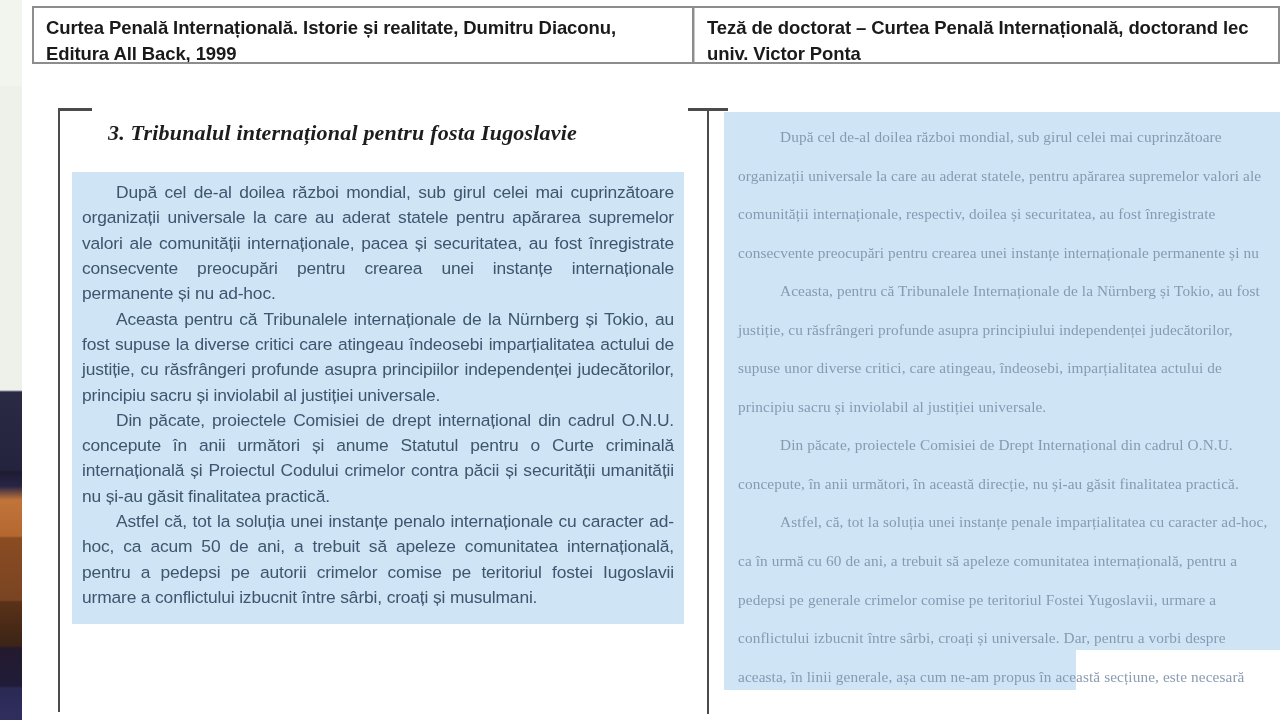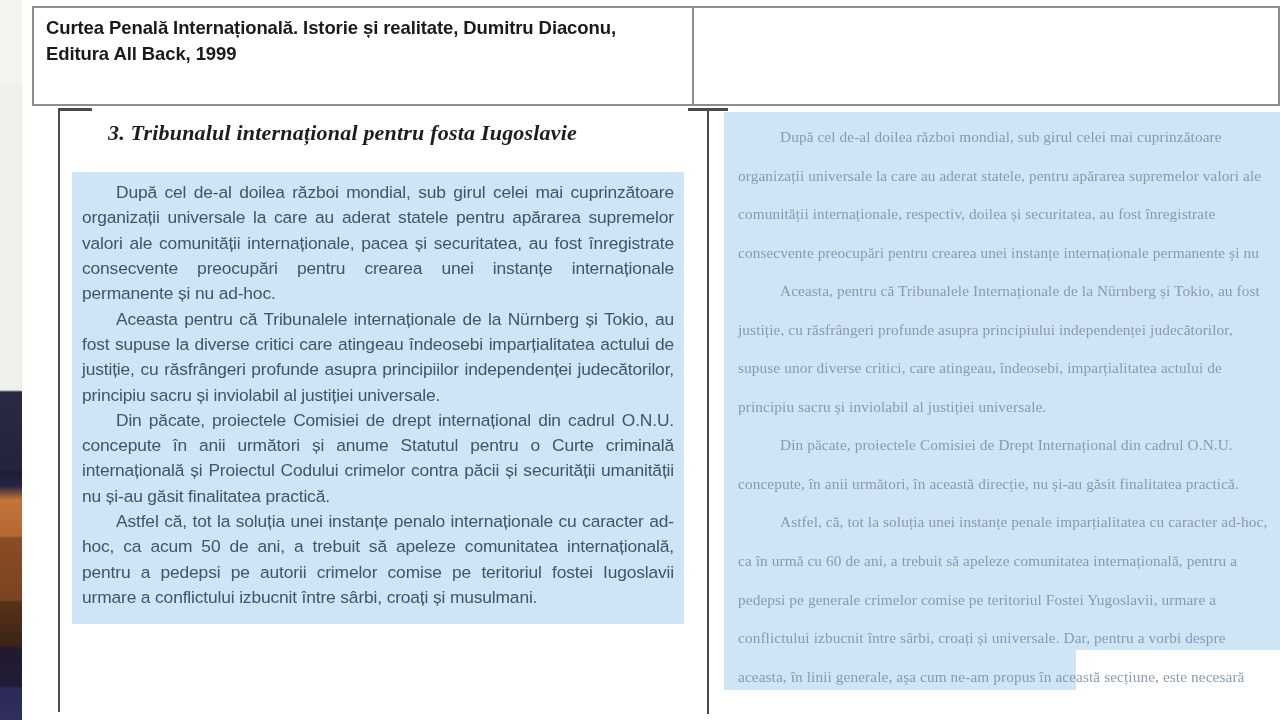--- a/index.html
+++ b/index.html
@@ -48,21 +48,21 @@
     width: 1258px; height: 720px;
     background: #ffffff;
     z-index: 1;
   }
 
   
   #header-table {
     position: absolute;
     left: 32px; top: 6px;
     width: 1248px;
-    height: 100px;
+    height: 58px;
     z-index: 3;
     display: flex;
     border: 2px solid #8d8d8d;
     box-sizing: border-box;
     background: #ffffff;
   }
   .header-cell {
     box-sizing: border-box;
     padding: 7px 10px 6px 12px;
     font-size: 18.5px;
@@ -199,20 +199,24 @@
 <body>
 
 <div id="video-backdrop"></div>
 <div id="video-backdrop-top"></div>
 <div id="sheet"></div>
 
 <div id="header-table">
   <div class="header-cell" id="header-cell-source">
     <span class="header-line">Curtea Penală Internațională. Istorie și realitate, Dumitru Diaconu,</span>
     <span class="header-line">Editura All Back, 1999</span>
+  </div>
+  <div class="header-cell" id="header-cell-thesis">
+    <span class="header-line">Teză de doctorat – Curtea Penală Internațională, doctorand lec</span>
+    <span class="header-line">univ. Victor Ponta</span>
   </div>
 </div>
 
 <div id="documents-area">
 
   <div id="doc-left-topcap"></div>
   <div id="divider-cap"></div>
   <div id="column-divider"></div>
 
   <div id="doc-left">

